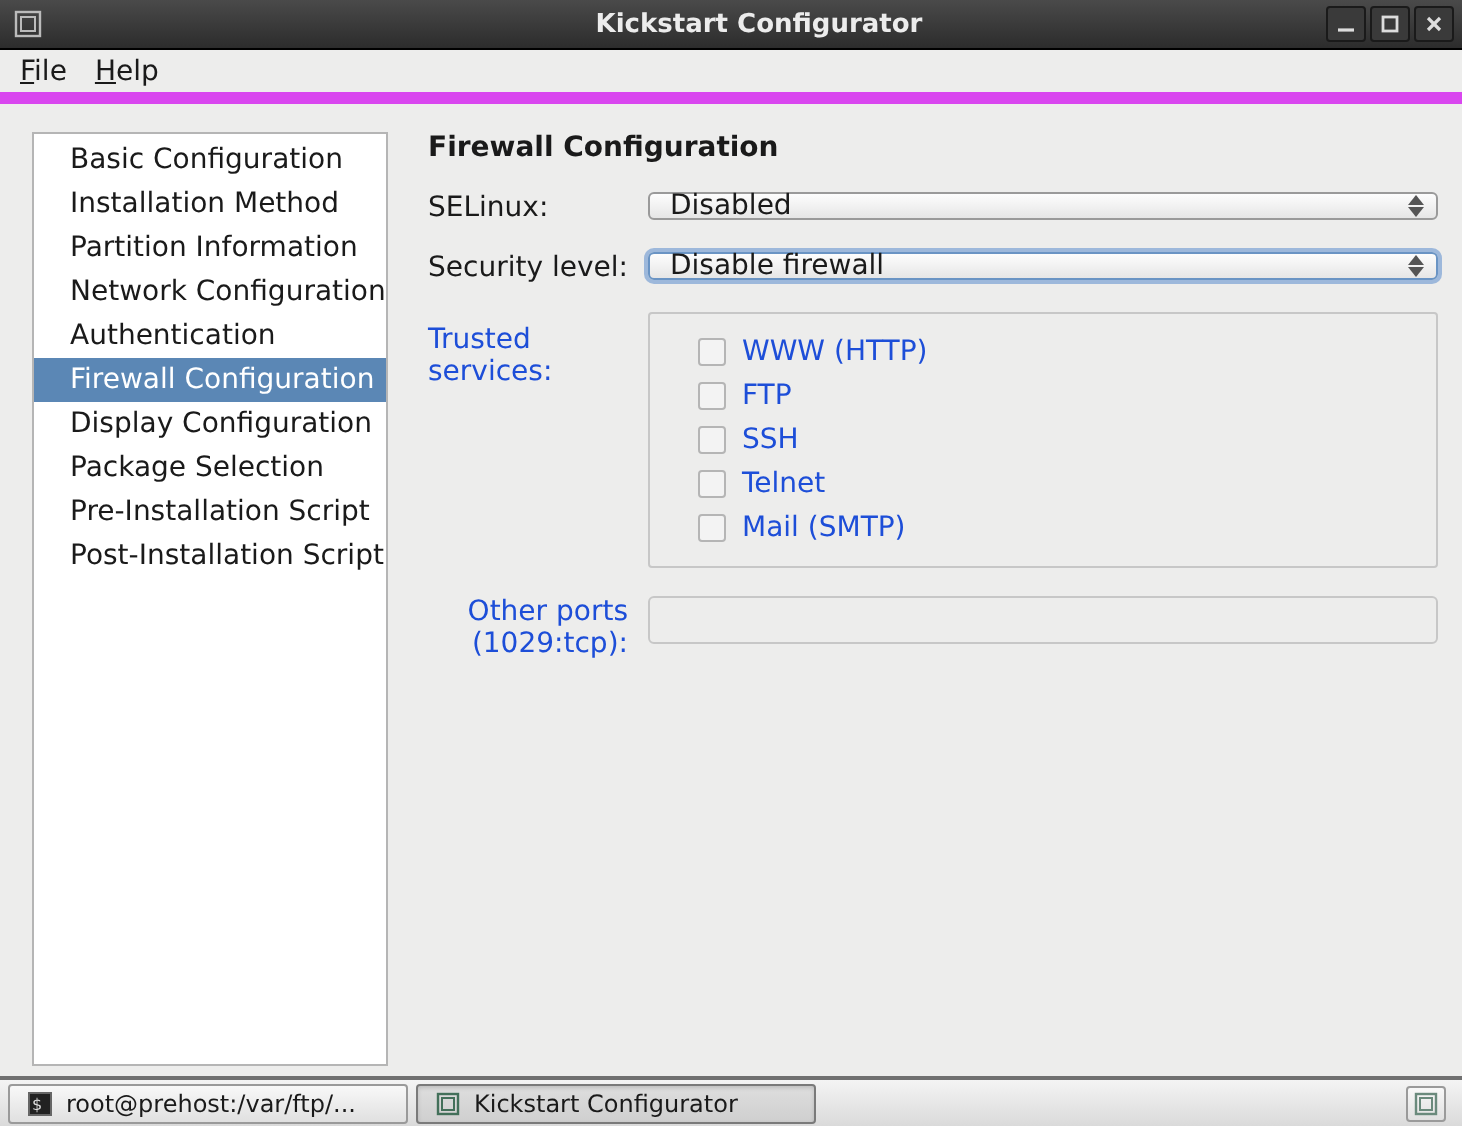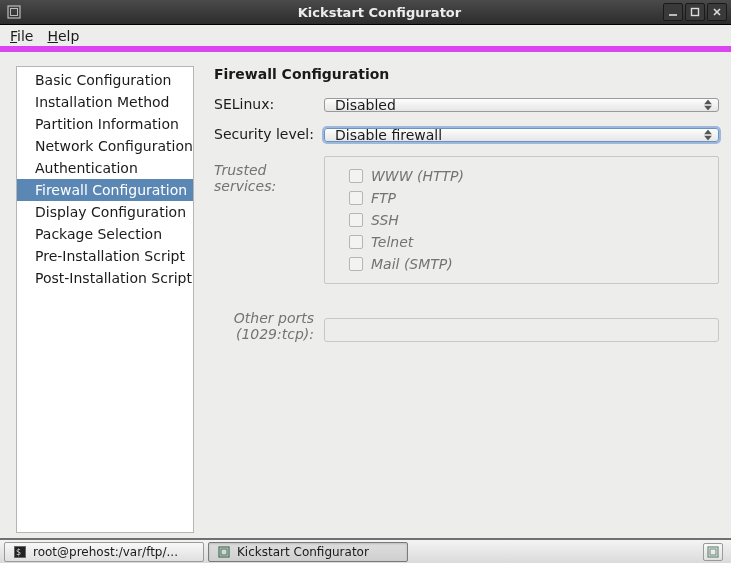--- a/index.html
+++ b/index.html
@@ -76,21 +76,21 @@
   .content {
     flex:1;
     padding: 0 0 0 20px;
   }
   .content h2 {
     font-size: 14px;
     font-weight: bold;
     margin-bottom: 14px;
   }
   .form-row {
-    display:flex; align-items:flex-end;
+    display:flex; align-items:flex-start;
     margin-bottom: 14px;
   }
   .form-row label.fieldlabel {
     width: 110px;
     font-size: 14px;
   }
   .dropdown {
     flex:1;
     height: 14px;
     background: linear-gradient(to bottom,#fdfdfd,#e6e6e6);
@@ -105,42 +105,42 @@
   .dropdown.focused {
     box-shadow: 0 0 0 2px rgba(60,120,200,.45);
     border-color:#6a94c4;
   }
   .dropdown .chev {
     position:absolute; right:6px; top:50%; transform:translateY(-50%);
     display:flex; flex-direction:column; gap:1px;
   }
   .dropdown .chev svg { display:block; }
   
-  .disabled-group { color: #737373; font-style: italic; }
+  .disabled-group { color: #1d4ed8; }
   .disabled-group .fieldlabel { width: 170px; font-size:14px;}
   .services-box {
     flex:1;
     border: 1px solid #c7c7c7;
     border-radius: 2px;
     padding: 8px 24px;
     background: #ededec;
   }
   .service-row {
     display:flex; align-items:center;
     gap: 8px;
     padding: 3px 0;
     font-size: 14px;
   }
   .chk {
     width:14px; height:14px;
     border:1px solid #b5b5b5;
     border-radius:2px;
     background:#f3f3f3;
   }
-  .other-row { margin-top: 26px; }
+  .other-row { margin-top: 14px; }
   .other-row .fieldlabel { width: 170px; text-align:right; padding-right:10px;}
   .textinput {
     flex:1;
     height: 24px;
     background:#ededec;
     border:1px solid #c7c7c7;
     border-radius:3px;
   }
   
   .taskbar {

